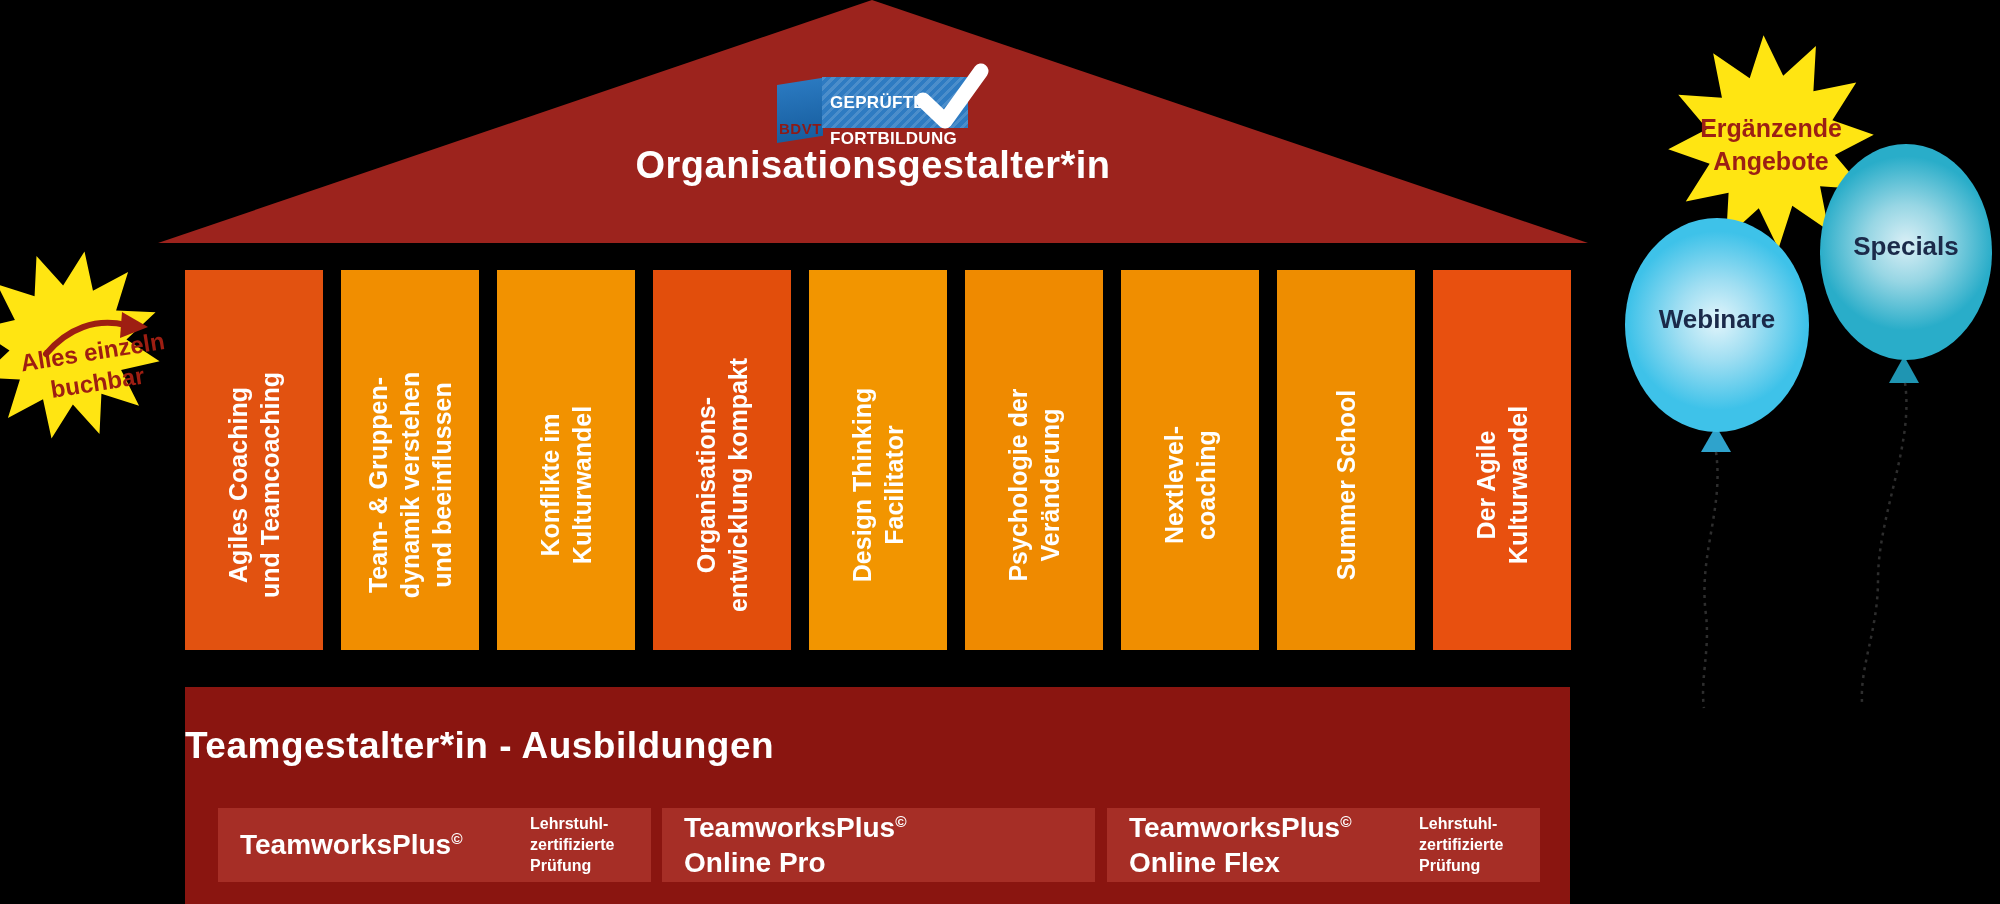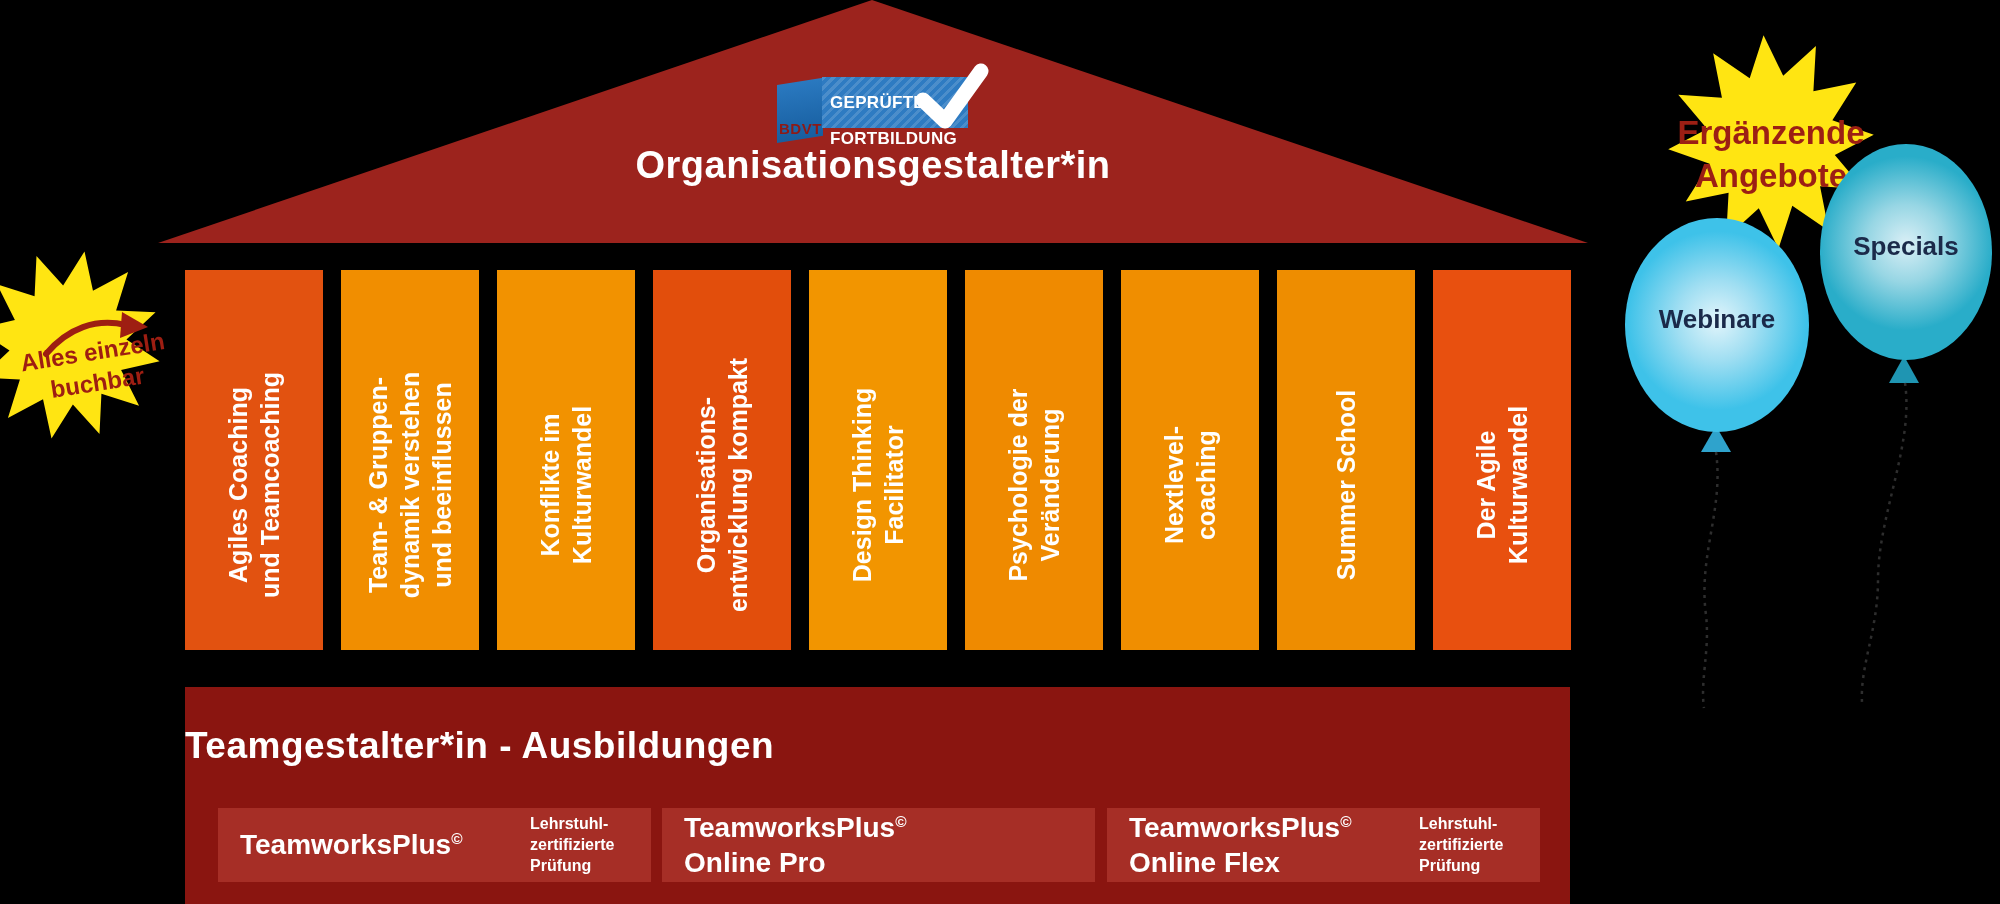--- a/index.html
+++ b/index.html
@@ -58,21 +58,21 @@
     color:#fff;font-size:16px;font-weight:bold;line-height:1.3;white-space:pre-line;
   }
   
   .callout-left{
     position:absolute;left:6px;top:336px;width:178px;text-align:center;
     transform:rotate(-9deg);color:#9e1e12;font-size:24px;font-weight:bold;
     line-height:1.3;white-space:pre-line;
   }
   .burst-text{
     position:absolute;left:1660px;top:112px;width:222px;text-align:center;
-    color:#9c1f14;font-size:33px;font-weight:bold;line-height:1.3;white-space:pre-line;
+    color:#9c1f14;font-size:25px;font-weight:bold;line-height:1.3;white-space:pre-line;
   }
   
   .balloon{position:absolute;border-radius:50%;}
   .balloon-webinare{
     left:1625px;top:218px;width:184px;height:214px;
     background:radial-gradient(circle at 50% 48%,#e2f5fb 0%,#9fdef2 28%,#3ec2e9 62%);
   }
   .balloon-specials{
     left:1820px;top:144px;width:172px;height:216px;
     background:radial-gradient(circle at 50% 46%,#d9eff6 0%,#97d6e4 27%,#29adc9 60%);

